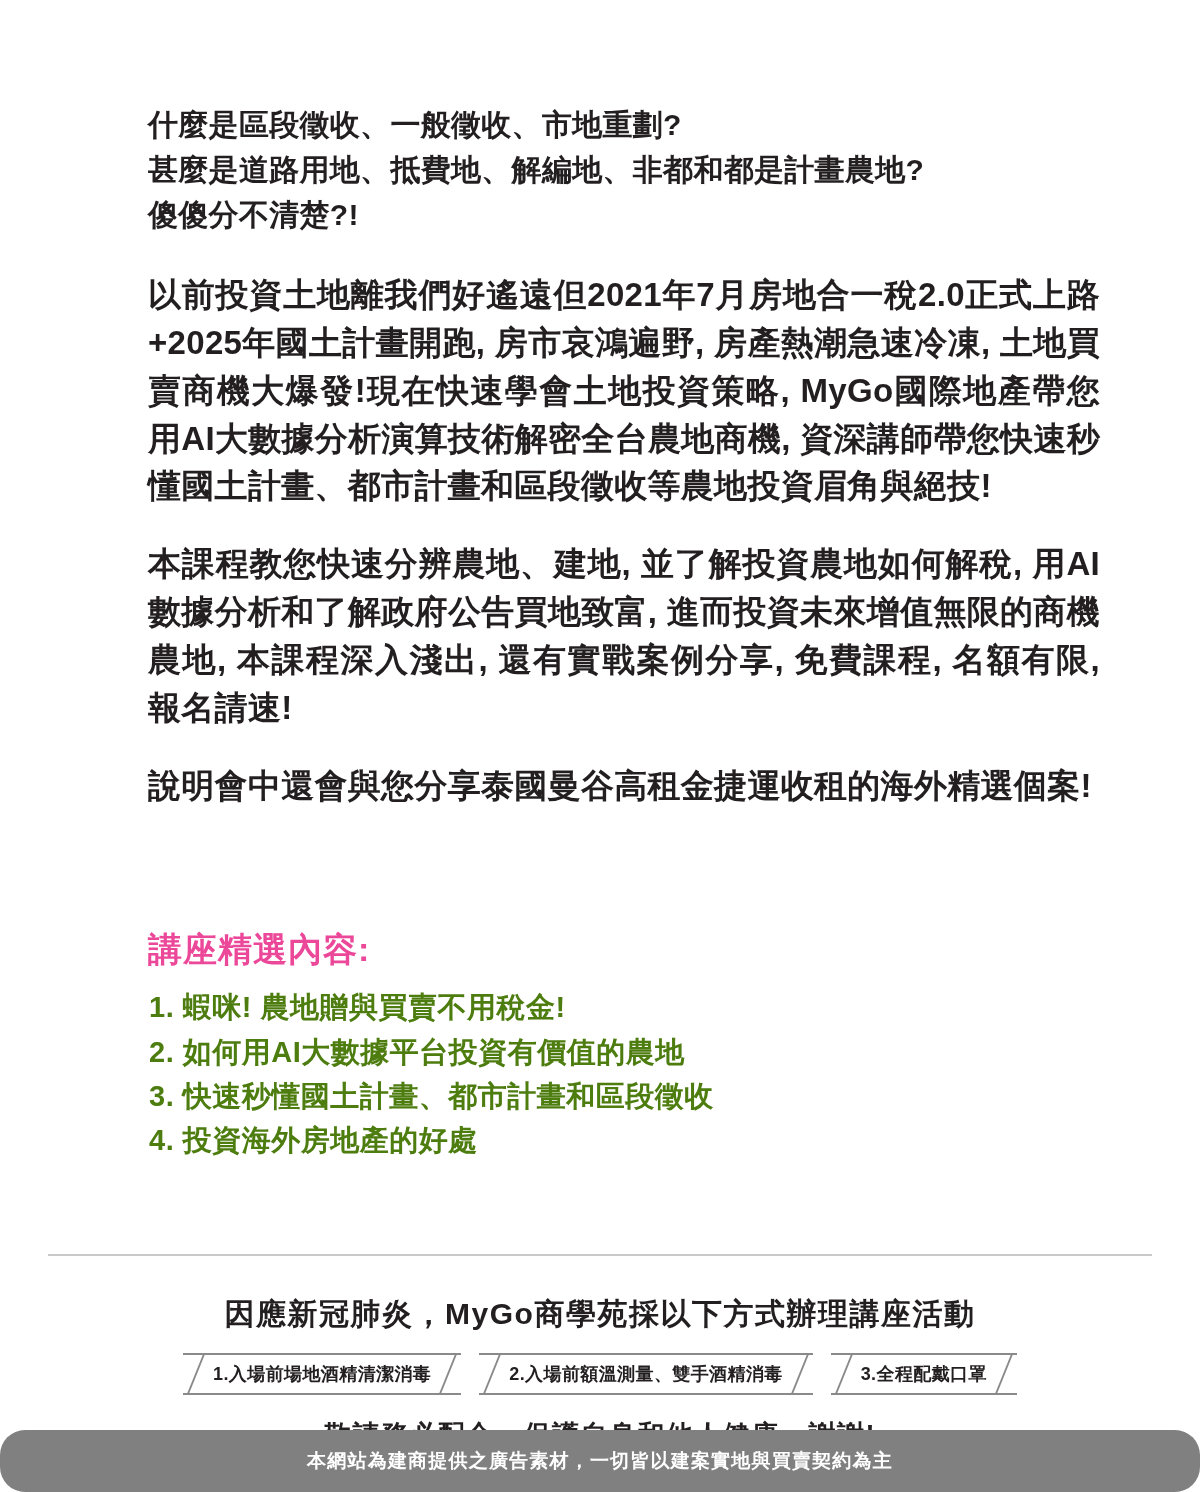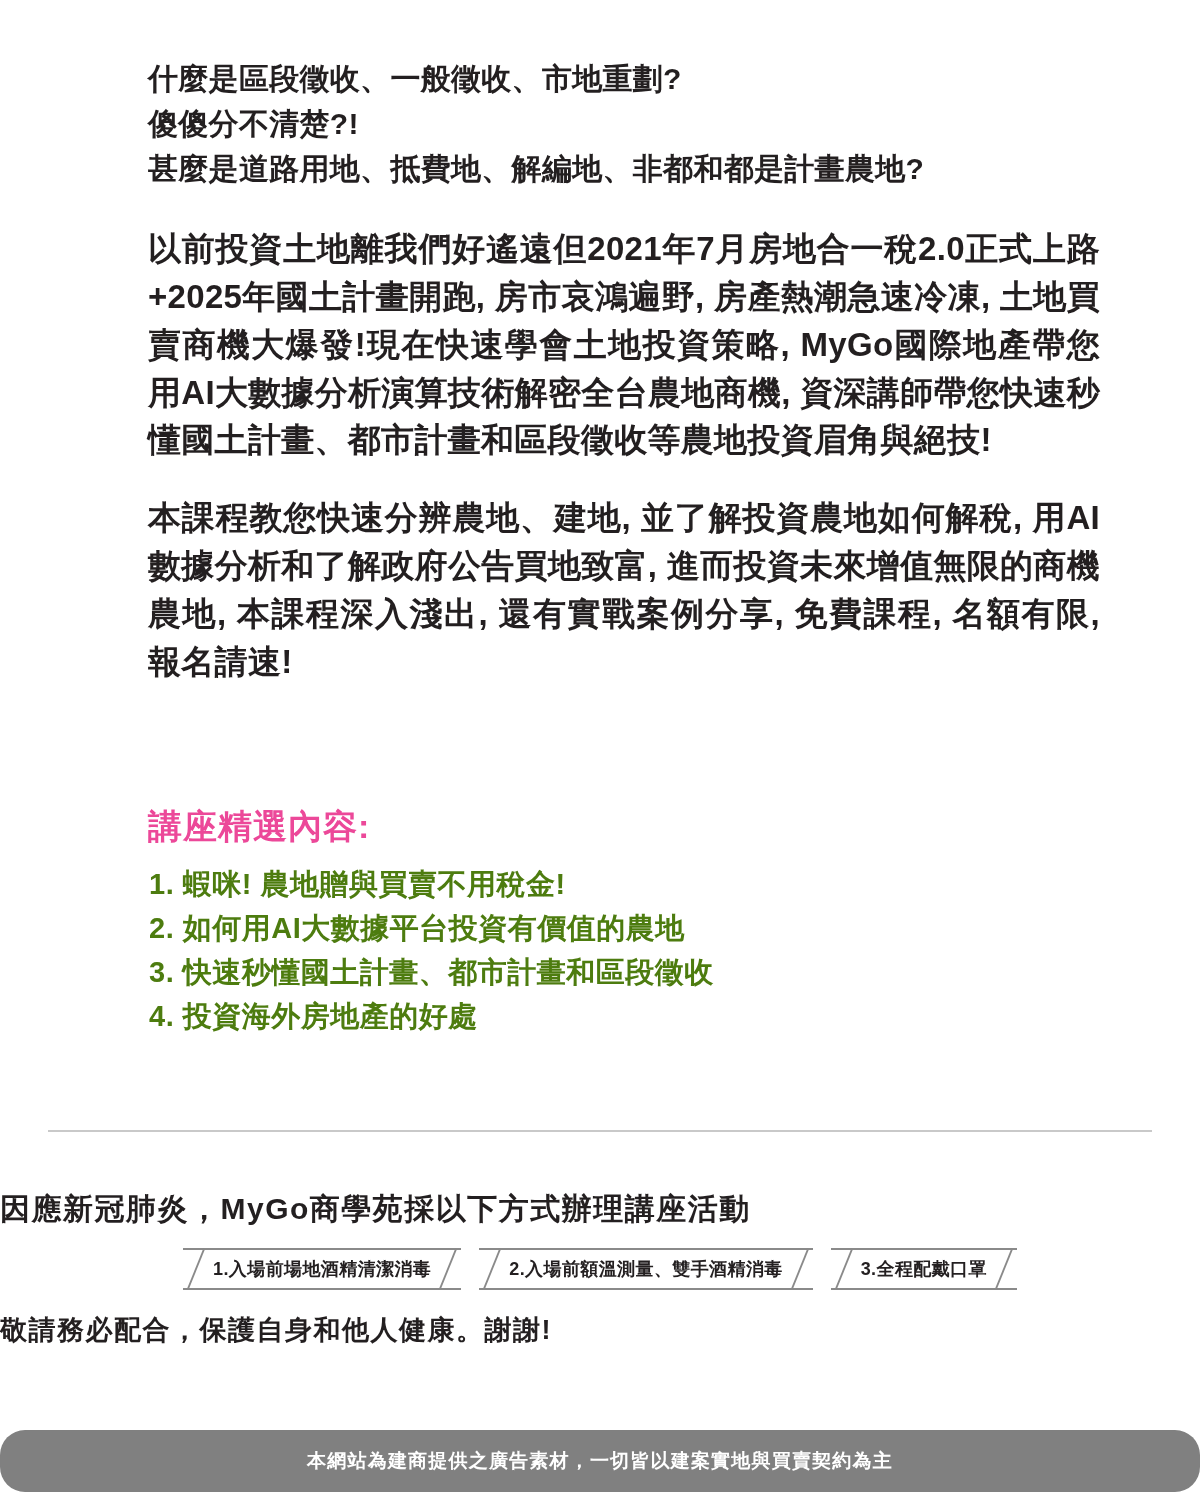--- a/index.html
+++ b/index.html
@@ -15,21 +15,21 @@
     position: relative;
     overflow: hidden;
   }
   .page {
     position: relative;
     width: 1200px;
     height: 1492px;
     box-sizing: border-box;
   }
   .content {
-    padding: 56px 100px 0 148px;
+    padding: 102px 100px 0 148px;
   }
   .intro p {
     margin: 0;
     font-size: 33px;
     line-height: 1.45;
     letter-spacing: 0.3px;
     font-weight: 700;
     color: #231f20;
   }
   .block {
@@ -66,22 +66,22 @@
     font-size: 29px;
     line-height: 1.52;
     font-weight: 700;
     letter-spacing: 0.5px;
   }
   .divider {
     margin: 92px 48px 0 48px;
     border-top: 2px solid #c9c9c9;
   }
   .covid {
-    margin-top: 57px;
-    text-align: left;
+    margin-top: 38px;
+    text-align: center;
   }
   .covid-title {
     font-size: 30px;
     font-weight: 700;
     letter-spacing: 1.5px;
     color: #231f20;
   }
   .tag-row {
     display: flex;
     justify-content: center;
@@ -147,32 +147,35 @@
 <body>
 
 <div class="page">
 
   <div class="content">
 
     <div class="intro">
 
       <div class="block lead headline-group">
         <p>什麼是區段徵收、一般徵收、市地重劃?</p>
+        <p>甚麼是道路用地、抵費地、解編地、非都和都是計畫農地?</p>
         <p>傻傻分不清楚?!</p>
-        <p>甚麼是道路用地、抵費地、解編地、非都和都是計畫農地?</p>
       </div>
 
       <div class="block">
         <p class="para">以前投資土地離我們好遙遠但2021年7月房地合一稅2.0正式上路+2025年國土計畫開跑, 房市哀鴻遍野, 房產熱潮急速冷凍, 土地買賣商機大爆發!現在快速學會土地投資策略, MyGo國際地產帶您用AI大數據分析演算技術解密全台農地商機, 資深講師帶您快速秒懂國土計畫、都市計畫和區段徵收等農地投資眉角與絕技!</p>
       </div>
 
       <div class="block">
         <p class="para">本課程教您快速分辨農地、建地, 並了解投資農地如何解稅, 用AI數據分析和了解政府公告買地致富, 進而投資未來增值無限的商機農地, 本課程深入淺出, 還有實戰案例分享, 免費課程, 名額有限, 報名請速!</p>
       </div>
 
+      <div class="block">
+        <p>說明會中還會與您分享泰國曼谷高租金捷運收租的海外精選個案!</p>
+      </div>
 
     </div>
 
     <div class="highlights">
       <div class="section-title">講座精選內容:</div>
       <ol class="hl-list">
         <li>1. 蝦咪! 農地贈與買賣不用稅金!</li>
         <li>2. 如何用AI大數據平台投資有價值的農地</li>
         <li>3. 快速秒懂國土計畫、都市計畫和區段徵收</li>
         <li>4. 投資海外房地產的好處</li>

